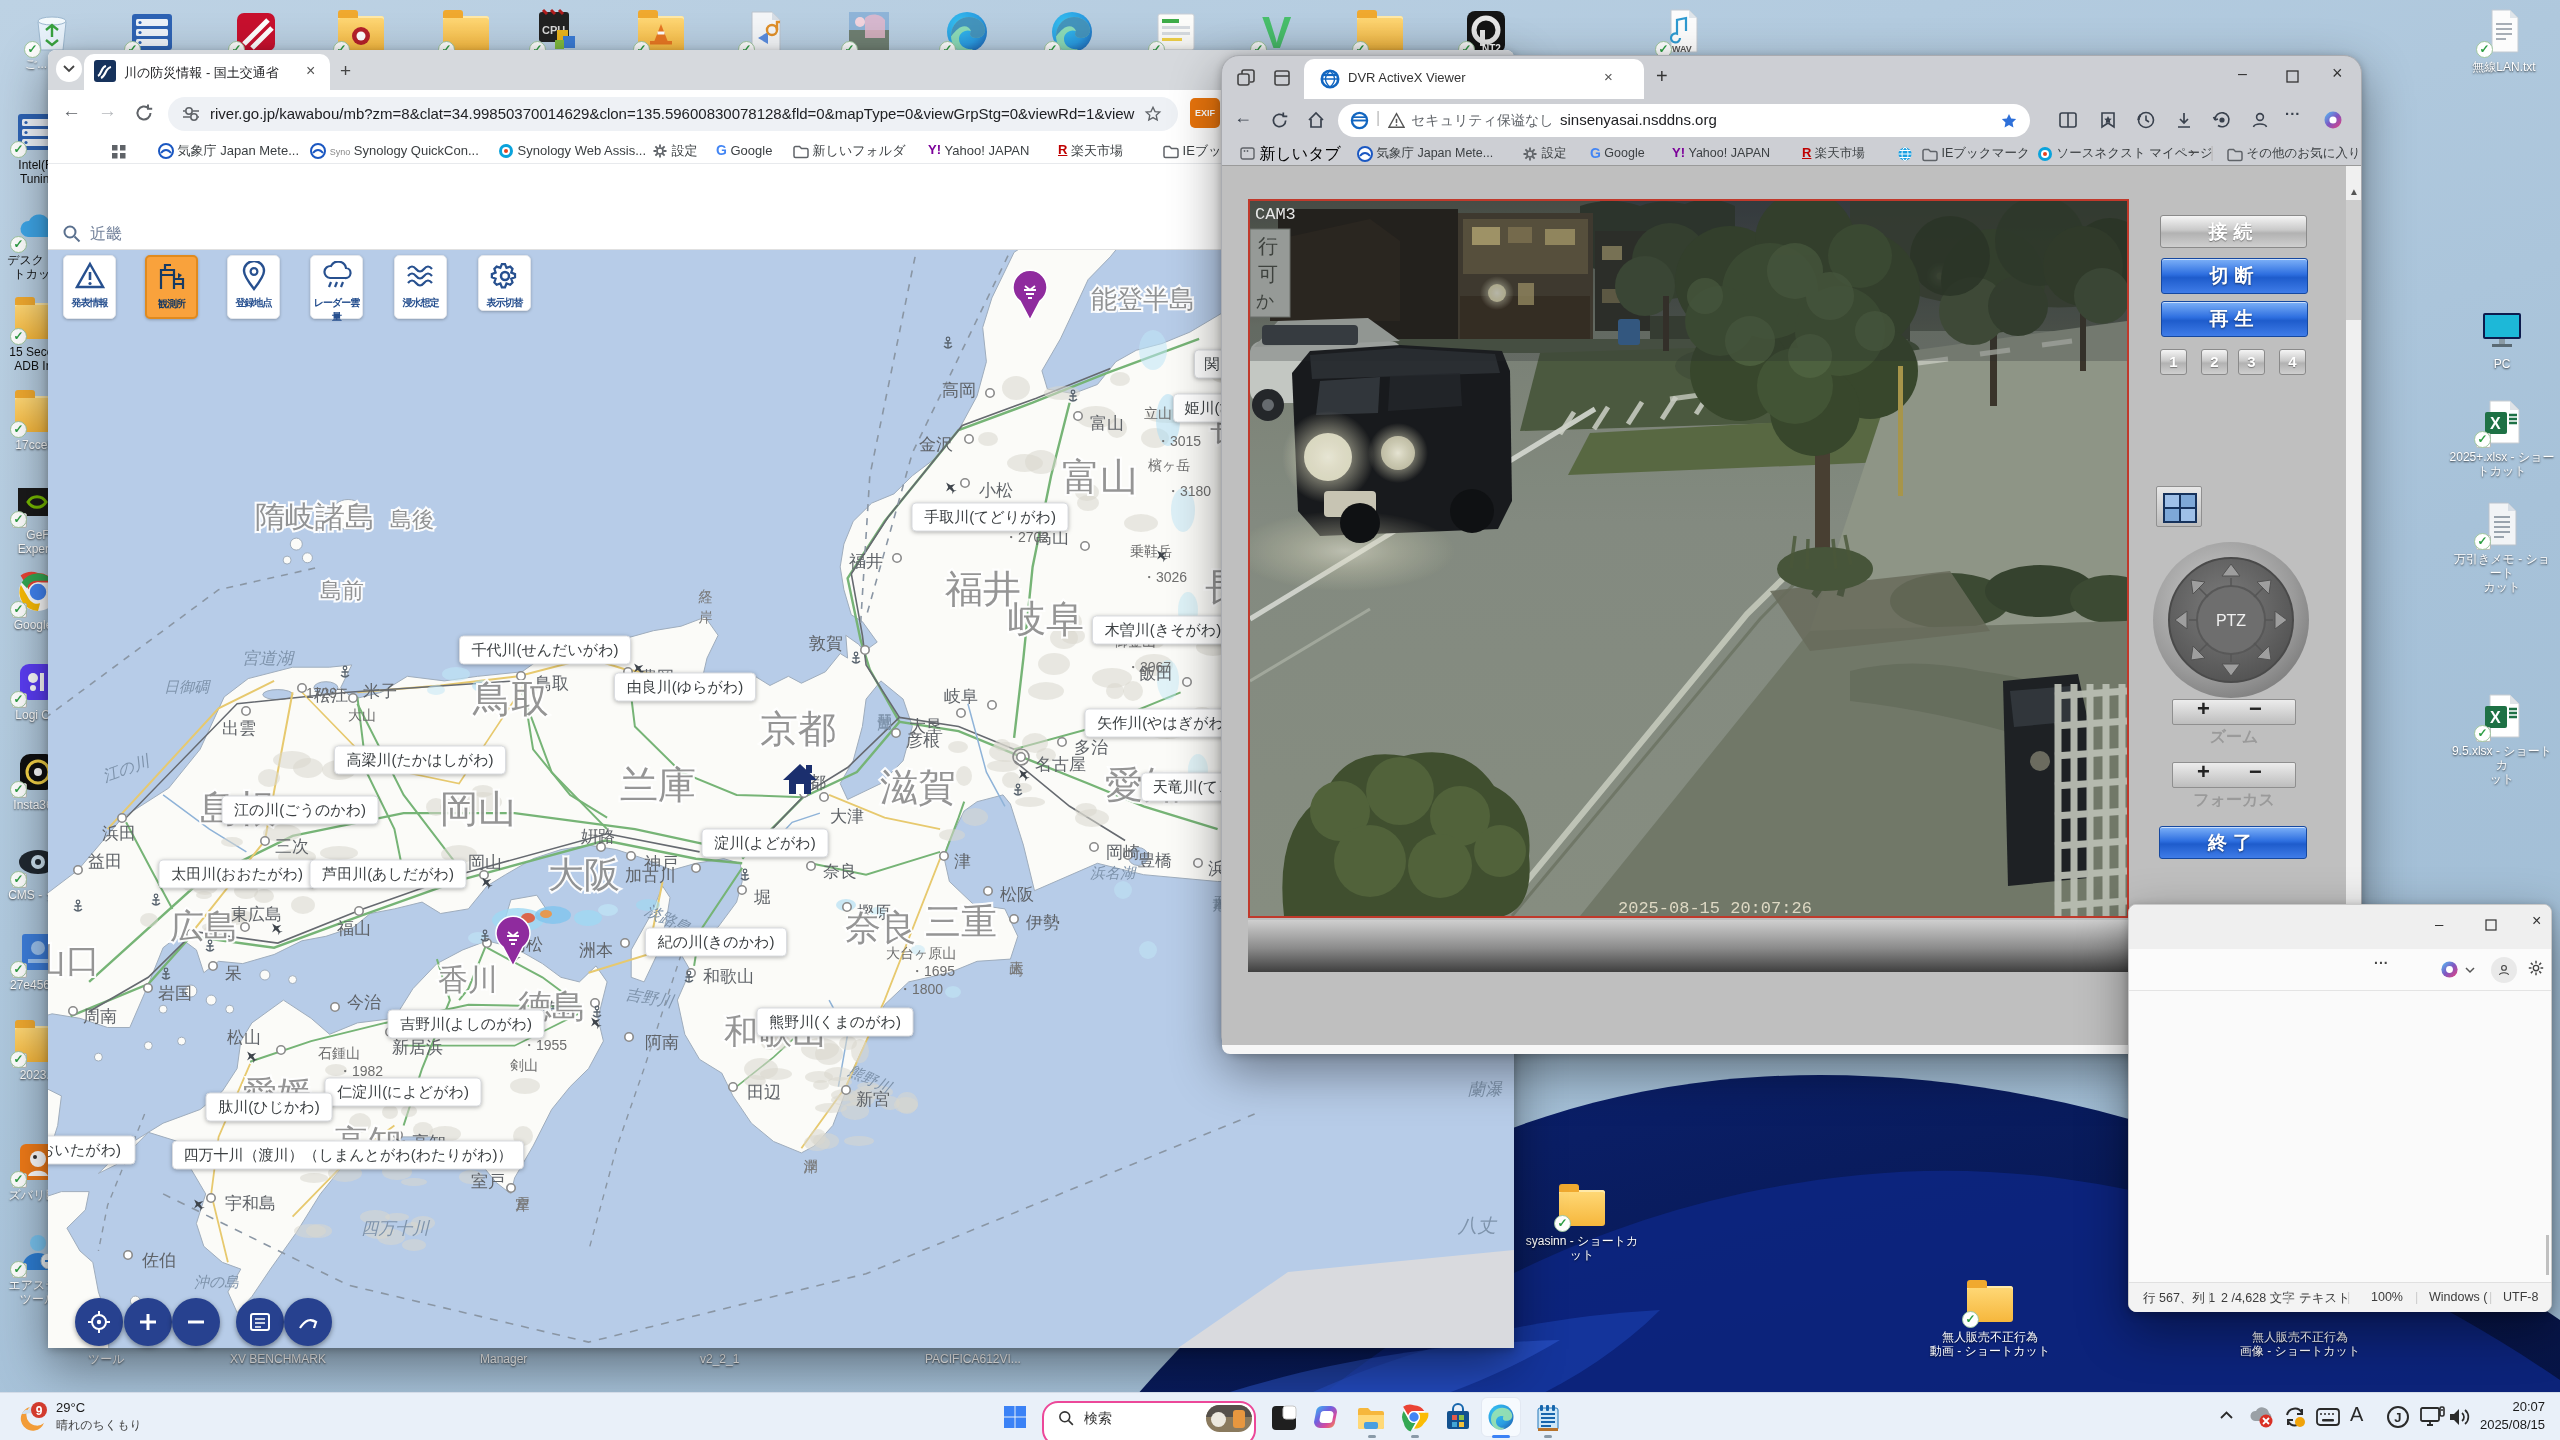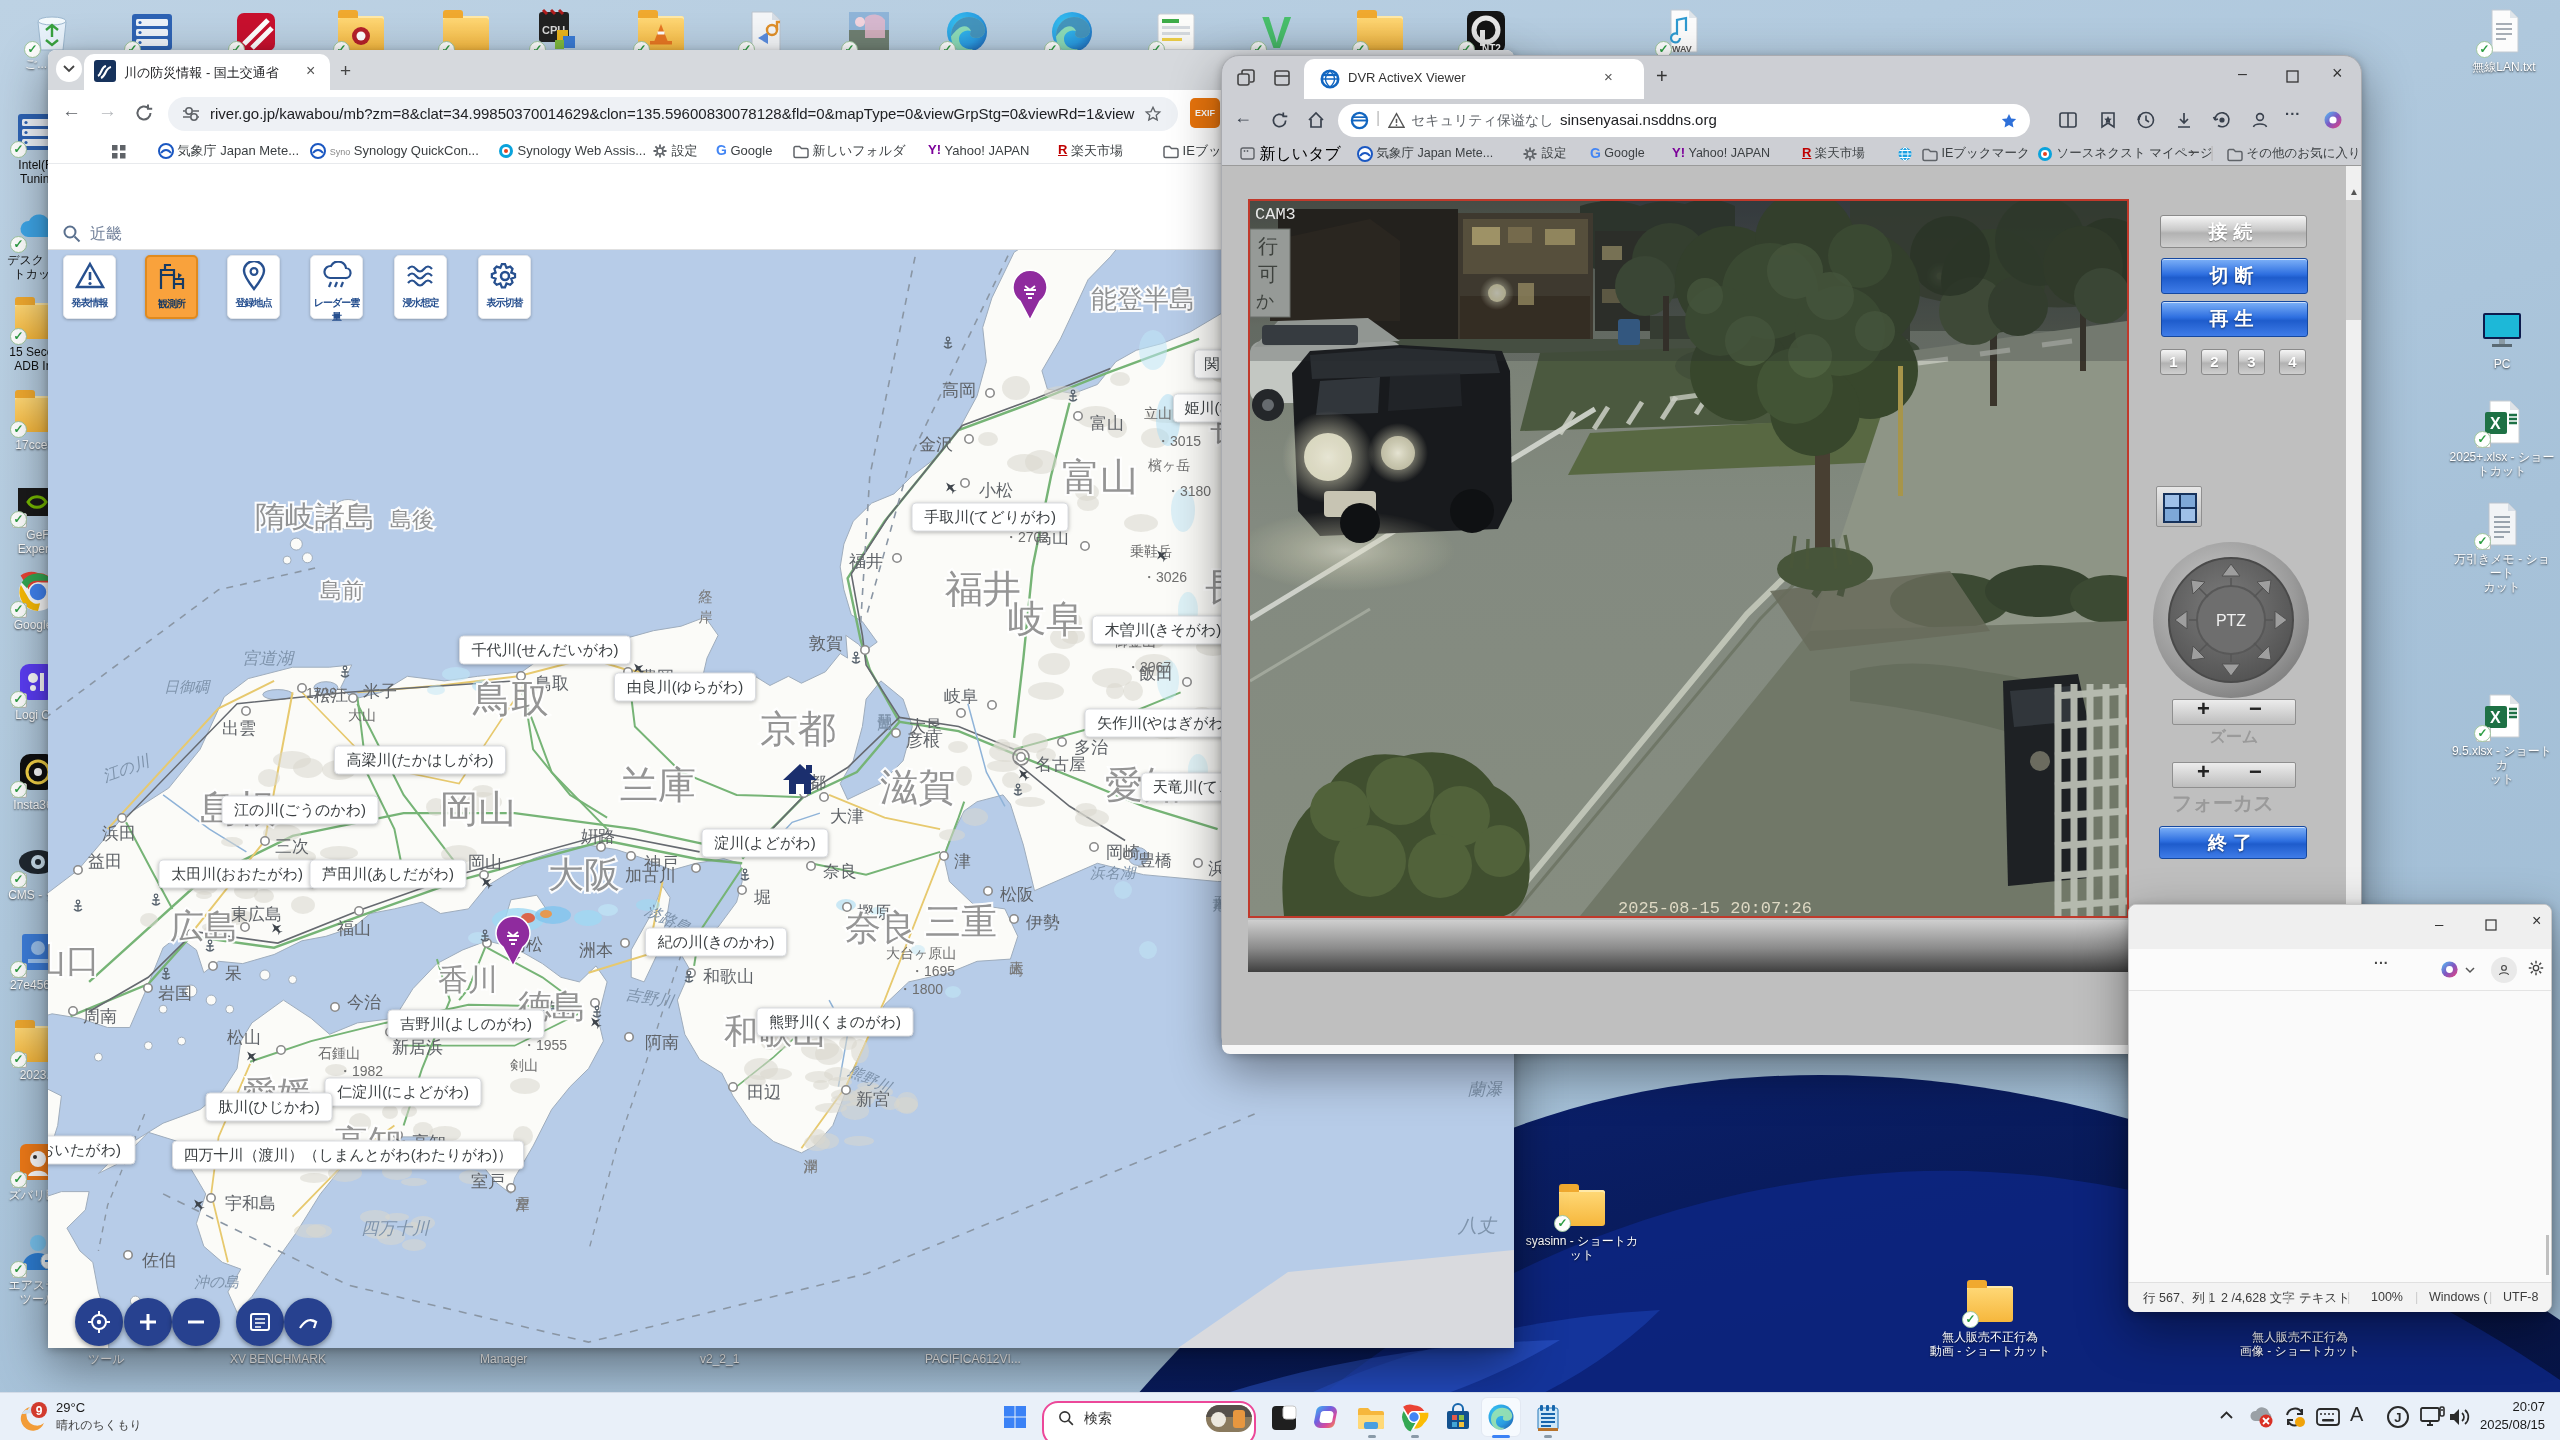--- a/index.html
+++ b/index.html
@@ -899,21 +899,21 @@
         <path d="M15 28 C8 19 5 14 5 10 a10 10 0 0 1 20 0 C25 14 22 19 15 28 Z" fill="none" stroke="#27508f" stroke-width="2.4"></path>
         <circle cx="15" cy="10.5" r="3.4" fill="none" stroke="#27508f" stroke-width="2.2"></circle>
       </svg><div style="font-size:10px;color:#27508f;font-weight:bold;margin-top:1px;letter-spacing:-1px">登録地点</div></div>
     <div class="abs" style="left:262px;top:205px;width:53px;height:64px;background:#fff;border:1px solid #e4e7ec;border-radius:5px;box-shadow:0 1px 3px rgba(0,0,0,.25);text-align:center"><svg width="30" height="30" style="margin-top:5px" viewBox="0 0 30 30">
         <path d="M8 17 a6 6 0 0 1 1 -12 a8 8 0 0 1 15 2 a5 5 0 0 1 -1 10 z" fill="none" stroke="#27508f" stroke-width="2.2"></path>
         <path d="M9 21 l-2 5 M15 21 l-2 5 M21 21 l-2 5" stroke="#27508f" stroke-width="2.2"></path>
       </svg><div style="font-size:10px;color:#27508f;font-weight:bold;margin-top:1px;letter-spacing:-1px">レーダー雲量</div></div>
     <div class="abs" style="left:346px;top:205px;width:53px;height:64px;background:#fff;border:1px solid #e4e7ec;border-radius:5px;box-shadow:0 1px 3px rgba(0,0,0,.25);text-align:center"><svg width="30" height="30" style="margin-top:5px" viewBox="0 0 30 30">
         <path d="M2 8 q4 -5 8 0 t8 0 t8 0 M2 15 q4 -5 8 0 t8 0 t8 0 M2 22 q4 -5 8 0 t8 0 t8 0" fill="none" stroke="#27508f" stroke-width="2.2"></path>
       </svg><div style="font-size:10px;color:#27508f;font-weight:bold;margin-top:1px;letter-spacing:-1px">浸水想定</div></div>
-    <div class="abs" style="left:430px;top:205px;width:53px;height:64px;background:#fff;border:1px solid #e4e7ec;border-radius:5px;box-shadow:0 1px 3px rgba(0,0,0,.25);text-align:center"><svg width="30" height="30" style="margin-top:5px" viewBox="0 0 24 24">
+    <div class="abs" style="left:430px;top:205px;width:53px;height:56px;background:#fff;border:1px solid #e4e7ec;border-radius:5px;box-shadow:0 1px 3px rgba(0,0,0,.25);text-align:center"><svg width="30" height="30" style="margin-top:5px" viewBox="0 0 24 24">
         <circle cx="12" cy="12" r="3.2" fill="none" stroke="#27508f" stroke-width="2"></circle>
         <path d="M12 2.5 l1.2 3 3 -1 1.8 1.8 -1 3 3 1.2 0 2.5 -3 1.2 1 3 -1.8 1.8 -3 -1 -1.2 3 -2.5 0 -1.2 -3 -3 1 -1.8 -1.8 1 -3 -3 -1.2 0 -2.5 3 -1.2 -1 -3 1.8 -1.8 3 1 1.2 -3 z" fill="none" stroke="#27508f" stroke-width="1.8"></path>
       </svg><div style="font-size:10px;color:#27508f;font-weight:bold;margin-top:1px;letter-spacing:-1px">表示切替</div></div>
     <div class="abs" style="left:27px;top:1248px;width:48px;height:48px;border-radius:50%;background:#27418f;box-shadow:0 2px 5px rgba(0,0,0,.4)"><svg width="24" height="24" style="margin:12px">
         <circle cx="12" cy="12" r="7" fill="none" stroke="#fff" stroke-width="2"></circle>
         <circle cx="12" cy="12" r="2.2" fill="#fff"></circle>
         <path d="M12 1 v5 M12 18 v5 M1 12 h5 M18 12 h5" stroke="#fff" stroke-width="2"></path>
       </svg></div>
     <div class="abs" style="left:76px;top:1248px;width:48px;height:48px;border-radius:50%;background:#27418f;box-shadow:0 2px 5px rgba(0,0,0,.4)"><svg width="24" height="24" style="margin:12px">
         <path d="M12 4 v16 M4 12 h16" stroke="#fff" stroke-width="3"></path>
@@ -1285,21 +1285,21 @@
       </svg>
       <div class="abs" style="left:950px;top:533px;width:124px;height:26px;background:linear-gradient(#ececec,#bdbdbd);border:1px solid #8f8f8f;border-radius:2px">
         <span style="position:absolute;left:24px;top:-4px;font-size:22px;font-weight:bold;color:#222">+</span>
         <span style="position:absolute;left:76px;top:-4px;font-size:22px;font-weight:bold;color:#222">−</span>
       </div>
       <div class="abs" style="left:950px;top:561px;width:124px;text-align:center;font-size:16px;color:#9a9a9a;font-weight:bold">ズーム</div>
       <div class="abs" style="left:950px;top:596px;width:124px;height:26px;background:linear-gradient(#ececec,#bdbdbd);border:1px solid #8f8f8f;border-radius:2px">
         <span style="position:absolute;left:24px;top:-4px;font-size:22px;font-weight:bold;color:#222">+</span>
         <span style="position:absolute;left:76px;top:-4px;font-size:22px;font-weight:bold;color:#222">−</span>
       </div>
-      <div class="abs" style="left:950px;top:624px;width:124px;font-size:20px;color:#9a9a9a;font-weight:bold">フォーカス</div>
+      <div class="abs" style="left:950px;top:624px;width:124px;text-align:center;font-size:16px;color:#9a9a9a;font-weight:bold">フォーカス</div>
       <div class="abs" style="left:937px;top:660px;width:148px;height:33px;border-radius:3px;background:linear-gradient(#7db1f8,#2e6fe0 45%,#1e5ccc 55%,#3f7ce8);border:1px solid #1548a0;box-shadow:inset 0 1px 0 rgba(255,255,255,.6);color:#fff;font-weight:bold;font-size:19px;text-align:center;line-height:31px;letter-spacing:6px;text-shadow:0 1px 2px rgba(0,0,0,.5)">終了</div>
       <div class="abs" style="left:1124px;top:0;width:15px;height:880px;background:#f0f0f0">
 <div class="abs" style="left:3px;top:20px;font-size:10px;color:#555">▲</div>
 <div class="abs" style="left:0;top:34px;width:15px;height:120px;background:#cdcdcd"></div>
 <div class="abs" style="left:3px;top:862px;font-size:10px;color:#555">▼</div>
       </div>
     </div>
     <div class="abs" style="left:0;top:989px;width:1139px;height:9px;background:#f6f6f6;border-radius:0 0 8px 8px"></div>
   </div>
 <div class="win" style="left:2128px;top:904px;width:424px;height:408px;background:#fafafa;border:1px solid #c9c9c9;border-radius:8px">

